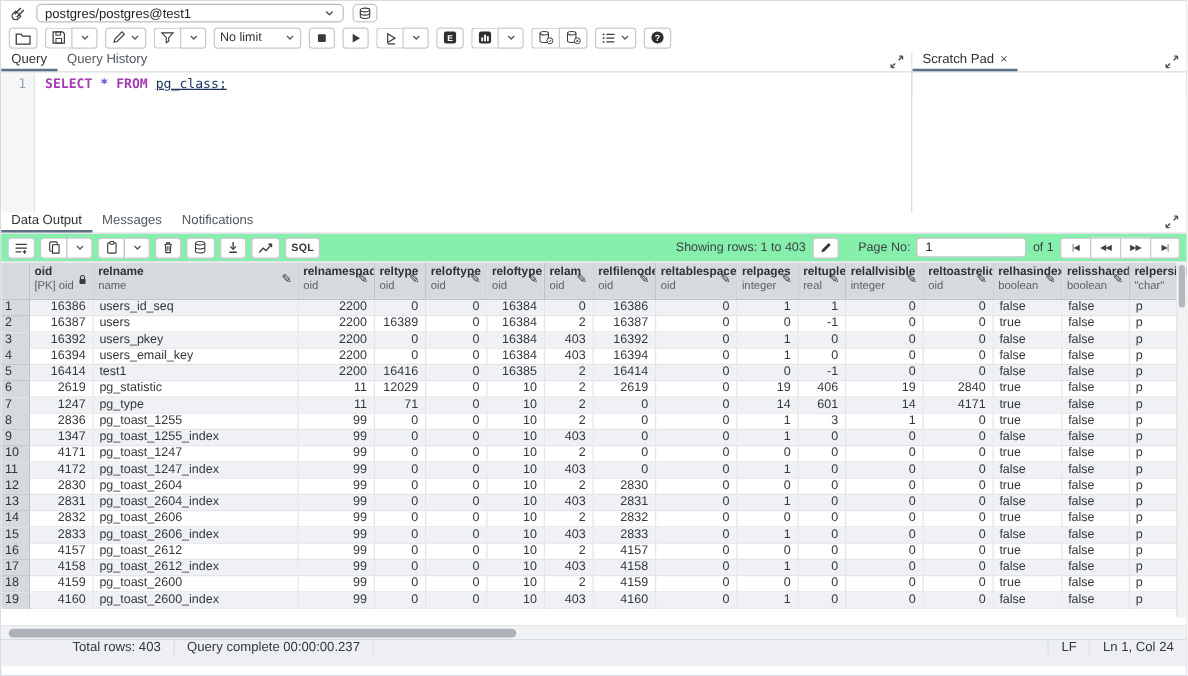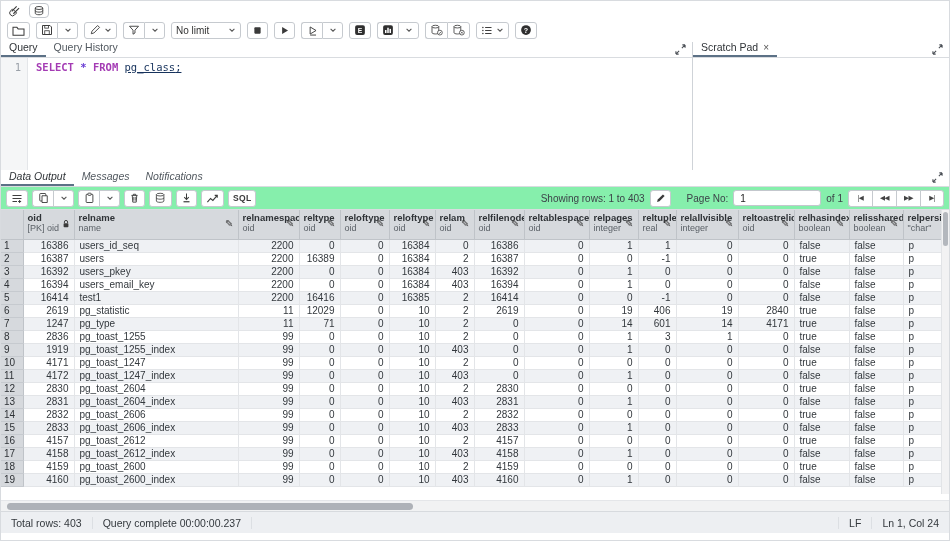--- a/index.html
+++ b/index.html
@@ -38,31 +38,31 @@
   svg.ic { display:block; }
 
   
   .tabbar { height: 16px; display: flex; align-items: flex-end; border-bottom: 1px solid #d9dce0; background: #fff; position: relative; }
   .tab { padding: 2px 8px 2px 8px; font-size: 10.5px; color: #51585f; cursor: pointer; border-bottom: 2px solid transparent; white-space: nowrap; }
   .tab.active { color: #2f3337; border-bottom-color: #5c7186; }
   .tab .close { margin-left: 5px; color:#555; font-size: 10px; }
   .expand-btn { position: absolute; right: 5px; top: 2px; width: 12px; height: 12px; cursor: pointer; }
   .editor-split { height: 128px; display: flex; }
   .editor-left { flex: 1; display: flex; flex-direction: column; min-width: 0; }
-  .editor-right { width: 257px; border-left: 1px solid #cfd3d8; display: flex; flex-direction: column; gap: 20px; }
+  .editor-right { width: 220px; border-left: 1px solid #cfd3d8; display: flex; flex-direction: column; gap: 20px; }
   .codearea { flex: 1; display: flex; background: #fff; font-family: "DejaVu Sans Mono", monospace; font-size: 10.5px; }
   .gutter { width: 27px; background: #f5f6f7; border-right: 1px solid #e4e6e9; color: #9aa0a8; text-align: right; padding: 3px 6px 0 0; }
   .codeline { padding: 3px 0 0 8px; white-space: pre; color: #16325c; }
   .tok.kw { color: #a43bb4; font-weight: bold; }
   .tok.op { color: #6b3fd4; font-weight: bold; }
   .tok.id { color: #16325c; text-decoration: underline; }
   .scratch { flex: 1; background: #fff; }
 
   
-  .output-tabbar { height: 17px; font-style: italic; }
+  .output-tabbar { height: 17px; }
   .datatoolbar { height: 22px; display: flex; align-items: center; padding: 0 5px; gap: 4px; background:#86efac; }
   .datatoolbar .right { margin-left: auto; display: flex; align-items: center; gap: 5px; font-size: 10px; color: #3c4248; }
   .sql-btn { font-size: 8.5px; font-weight: bold; color: #3a3a3a; letter-spacing: 0.3px; }
   .page-input { width: 88px; height: 16px; border: 1px solid #c3c7cd; border-radius: 3px; padding: 0 6px; font-size: 10px; color:#222; font-family:"Liberation Sans",sans-serif; }
   .pager { display: inline-flex; }
   .pager .tbtn { font-size: 6.5px; letter-spacing: -0.5px; color:#444; min-width: 24px; }
 
   
   .gridwrap { height: 291px; overflow: hidden; position: relative; background: #fff; border-top:1px solid #d9dce0; }
   table.grid { border-collapse: collapse; table-layout: fixed; width: 962px; }
@@ -83,37 +83,43 @@
   .grid td.rownum { background: #d6d9dd; color: #2e3236; border-right: 1px solid #bfc3c8; border-bottom: 1px solid #c6cacf; padding: 0 3px; }
   .grid tr.odd td { background: #eff1f4; }
   .grid tr.odd td.rownum, .grid tr.even td.rownum { background: #d6d9dd; }
   .grid td.num { text-align: right; }
   .vscroll { position: absolute; right: 0; top: 0; width: 8px; height: 284px; background: #f2f2f3; border-left:1px solid #e2e4e7; }
   .vscroll .thumb { position: absolute; top: 2px; left: 1px; width: 5px; height: 34px; background: #b3b7bd; border-radius: 3px; }
 
   
   .hscroll { height: 11px; background: #f1f2f3; position: relative; border-top: 1px solid #e4e6e9; }
   .hscroll .thumb { position: absolute; top: 2px; left: 6px; width: 406px; height: 7px; background: #aeb2b8; border-radius: 4px; }
-  .statusbar { height: 22px; background: #edeff2; border-top: 1px solid #d7dade; display: flex; align-items: center; font-size: 10.5px; color: #33383d; }
+  .statusbar { height: 22px; background: #edeff2; border-top: 1px solid #d7dade; display: flex; align-items: flex-start; font-size: 10.5px; color: #33383d; padding-left: 47px; }
   .statusbar .cell { display: flex; align-items: center; padding: 0 10px; border-right: 1px solid #dcdfe3; }
   .statusbar .spacer { flex: 1; }
   .statusbar .cell.r { border-right: none; border-left: 1px solid #dcdfe3; }
 </style>
 </head>
 <body>
 
 <div class="app">
 
   <div class="connbar">
     <span class="conn-icon">
       <svg class="ic" width="14" height="13" viewBox="0 0 16 16">
           <path d="M4 9 L10 3 M6 12 L13 5" stroke="#3a3a3a" stroke-width="1.4" fill="none"></path>
           <path d="M5 6 l5 5 -2.5 2.5 a3.5 3.5 0 0 1 -5 -5 z" fill="none" stroke="#3a3a3a" stroke-width="1.2"></path>
         </svg>
     </span>
+    <div class="conn-select">
+      <span class="grow">postgres/postgres@test1</span>
+      <svg class="ic" width="9" height="9" viewBox="0 0 10 10">
+          <polyline points="2,3.5 5,6.5 8,3.5" fill="none" stroke="#555" stroke-width="1.3"></polyline>
+        </svg>
+    </div>
     <span class="mini-btn">
       <svg class="ic" width="12" height="12" viewBox="0 0 16 16">
           <ellipse cx="8" cy="4" rx="5" ry="2" fill="none" stroke="#3a3a3a" stroke-width="1.2"></ellipse>
           <path d="M3 4 v7 c0 1.1 2.2 2 5 2 s5 -.9 5 -2 V4" fill="none" stroke="#3a3a3a" stroke-width="1.2"></path>
           <path d="M3 7.5 c0 1.1 2.2 2 5 2 s5 -.9 5 -2" fill="none" stroke="#3a3a3a" stroke-width="1.2"></path>
         </svg>
     </span>
   </div>
 
   <div class="toolbar">
@@ -658,21 +664,21 @@
               <td class="num">1</td>
               <td class="num">3</td>
               <td class="num">1</td>
               <td class="num">0</td>
               <td class="txt">true</td>
               <td class="txt">false</td>
               <td class="txt">p</td>
             </tr>
             <tr class="odd">
               <td class="rownum">9</td>
-              <td class="num">1919</td>
+              <td class="num">1347</td>
               <td class="txt">pg_toast_1255_index</td>
               <td class="num">99</td>
               <td class="num">0</td>
               <td class="num">0</td>
               <td class="num">10</td>
               <td class="num">403</td>
               <td class="num">0</td>
               <td class="num">0</td>
               <td class="num">1</td>
               <td class="num">0</td>

